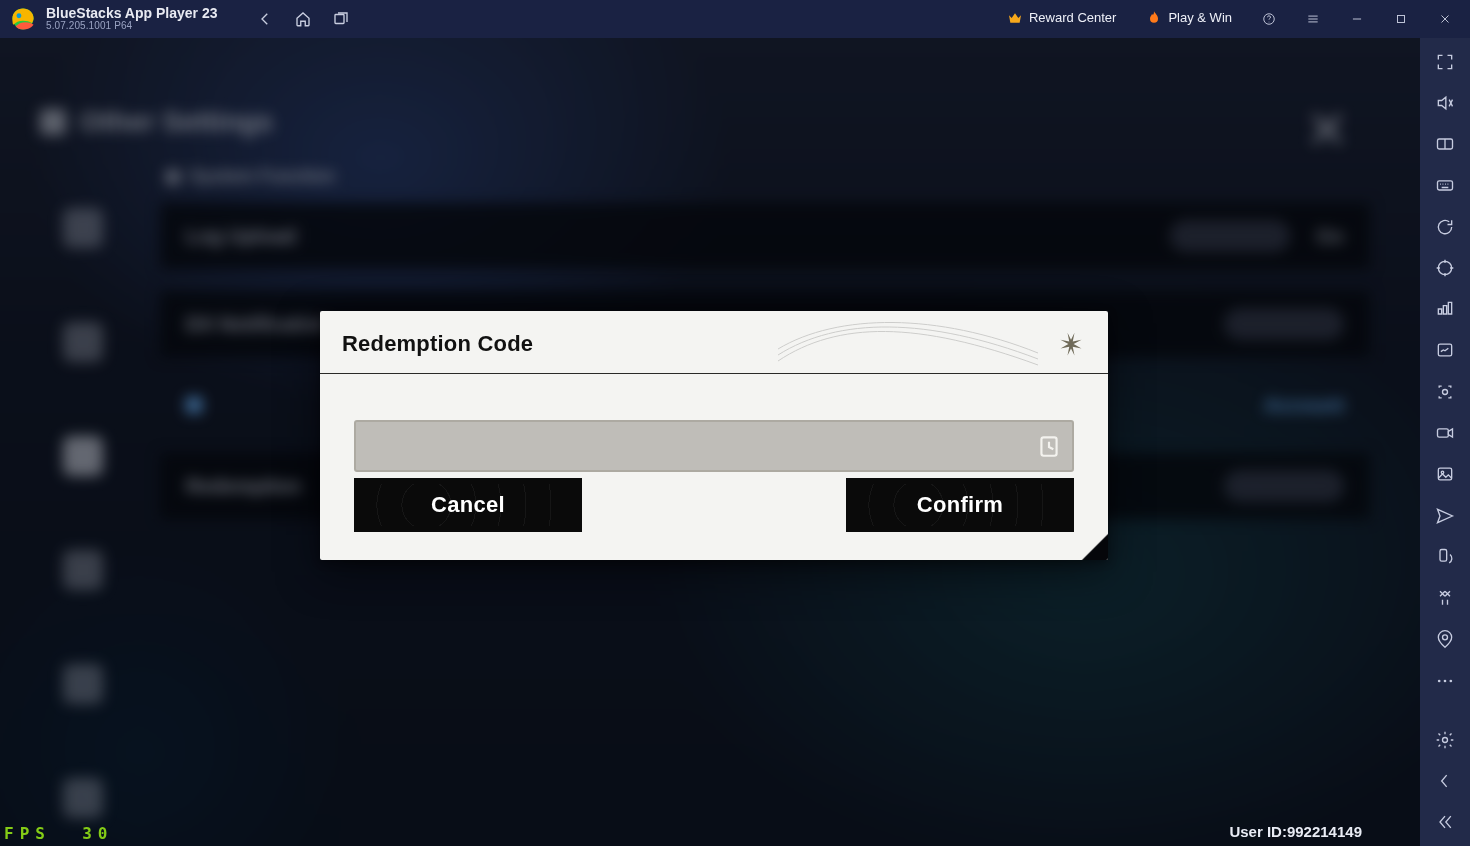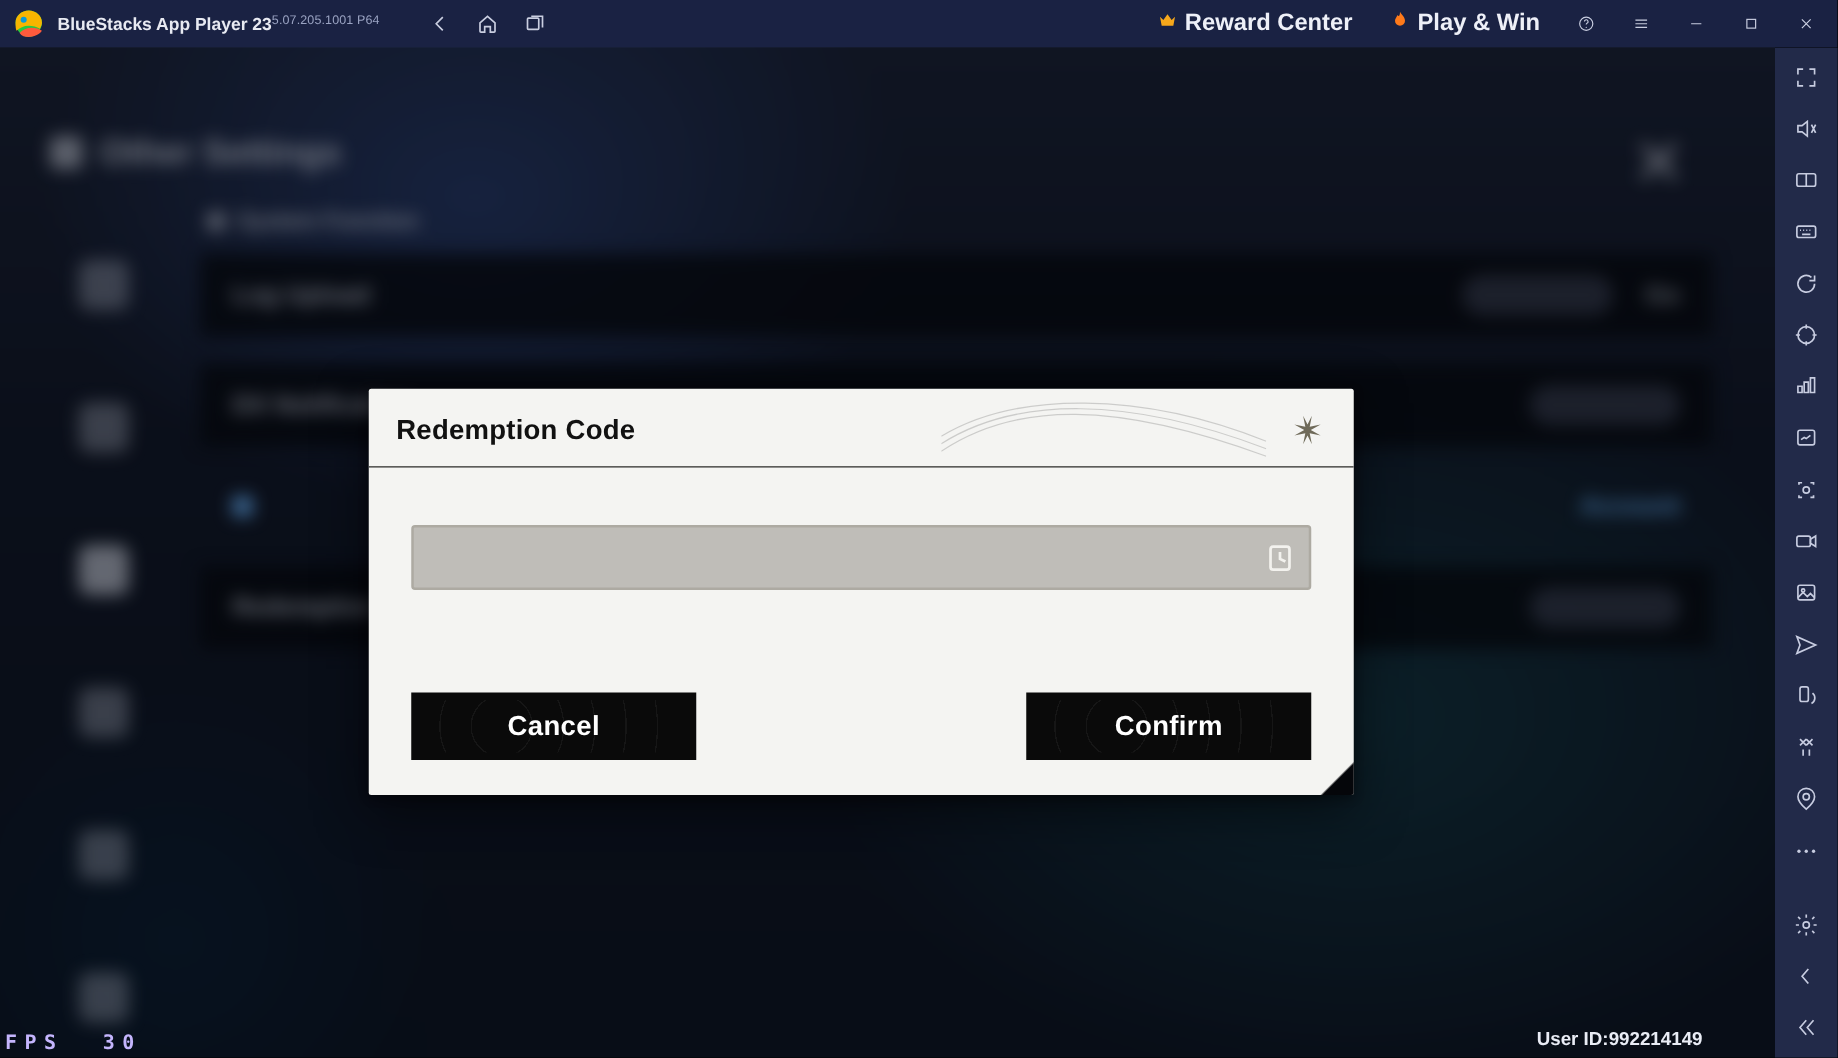--- a/index.html
+++ b/index.html
@@ -20,38 +20,38 @@
   align-items: center;
   padding: 0 8px 0 10px;
   gap: 10px;
   color: #d8dbe6;
 }
 .logo {
   width: 26px; height: 26px;
   position: relative;
 }
 .logo svg { width: 100%; height: 100%; }
-.title-box { display: flex; flex-direction: row; line-height: 1.05; }
+.title-box { display: flex; flex-direction: column; line-height: 1.05; }
 .title-main { font-size: 14px; font-weight: 600; color: #e8eaf2; }
 .title-sub  { font-size: 10px; color: #9aa3c2; letter-spacing: .1px; }
 
 .nav-btn {
   width: 28px; height: 28px;
   display: flex; align-items: center; justify-content: center;
   color: #c9cee0;
   border-radius: 4px;
 }
 .nav-btn svg { width: 18px; height: 18px; stroke: currentColor; fill: none; stroke-width: 1.8; }
 
 .titlebar-spacer { flex: 1; }
 
 .titlebar-link {
-  display: flex; align-items: flex-end; gap: 6px;
+  display: flex; align-items: flex-start; gap: 6px;
   padding: 4px 10px;
-  font-size: 19px; font-weight: 700;
+  font-size: 13px; font-weight: 400;
   color: #eef0f8;
 }
 .crown-ic { color: #f7a81b; }
 .flame-ic { color: #ff7a1a; }
 .titlebar-link svg { width: 16px; height: 16px; }
 
 .win-btn {
   width: 34px; height: 28px;
   display: flex; align-items: center; justify-content: center;
   color: #c9cee0;
@@ -133,22 +133,22 @@
 
 
 .overlay-dim{
   position:absolute;inset:0;
   background:rgba(3,5,10,.42);
 }
 
 
 .modal{
   position:absolute;
-  left:295px; top:273px;
-  width:788px; height:325px;
+  left:320px; top:273px;
+  width:788px; height:249px;
   background:#f4f4f2;
   border-radius:2px;
   box-shadow:0 12px 40px rgba(0,0,0,.55),0 2px 8px rgba(0,0,0,.35);
   overflow:hidden;
 }
 .modal::after{
   
   content:"";
   position:absolute;
   right:-1px; bottom:-1px;
@@ -233,21 +233,21 @@
 .rail-btn{
   width:32px;height:24px;
   display:flex;align-items:center;justify-content:center;
   color:#c7cce0;
 }
 .rail-btn svg{width:20px;height:20px;stroke:currentColor;fill:none;stroke-width:1.6;}
 
 
 .fps{
   position:absolute; left:4px; bottom:4px;
-  color:#c4b5fd; font:700 16px/1 "Consolas",monospace;
+  color:#84cc16; font:700 16px/1 "Consolas",monospace;
   letter-spacing:6px;
 }
 .fps .n{letter-spacing:6px;}
 .userid{
   position:absolute; right:58px; bottom:6px;
   color:#e9ecf5; font-size:15px; font-weight:600;
 }
 </style>
 </head>
 <body>

